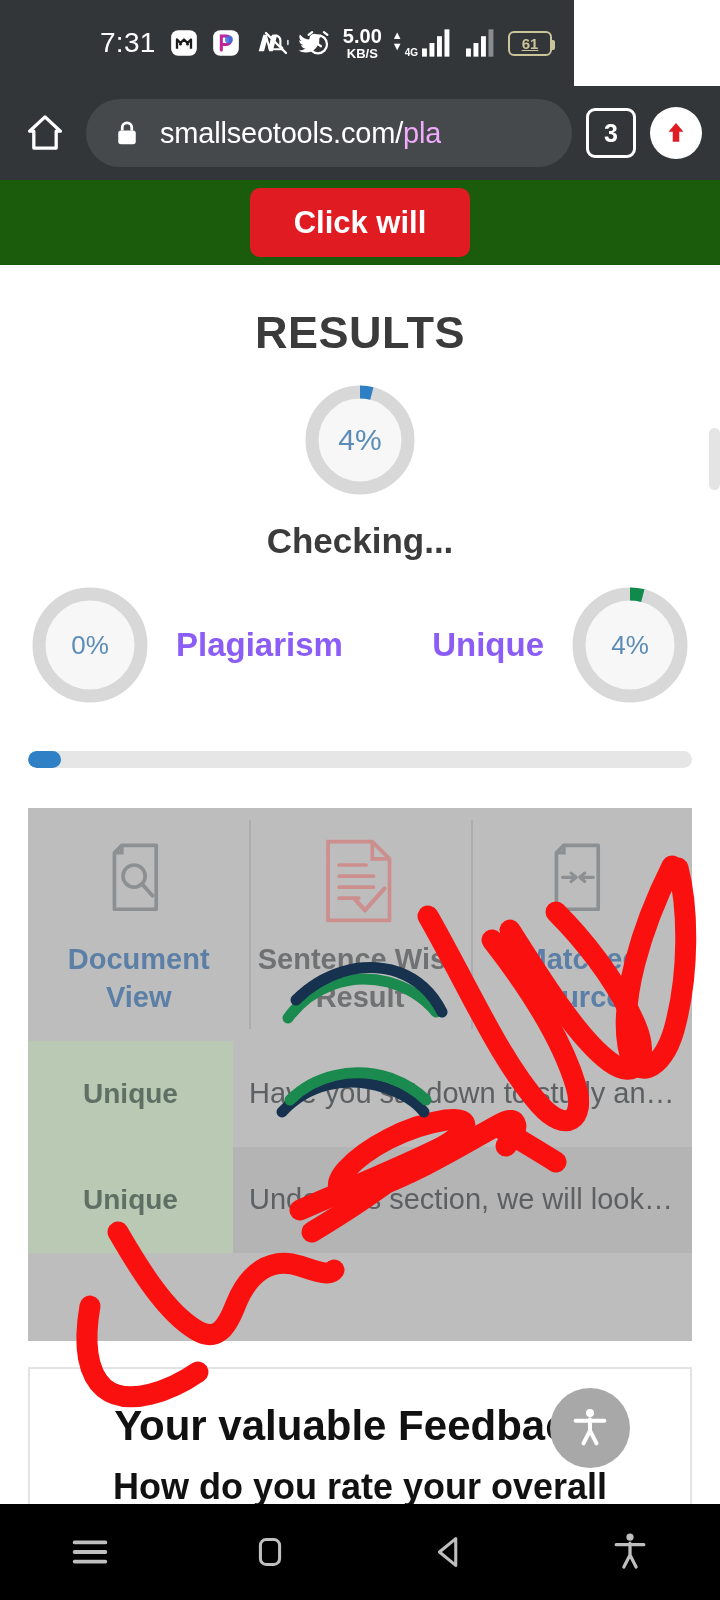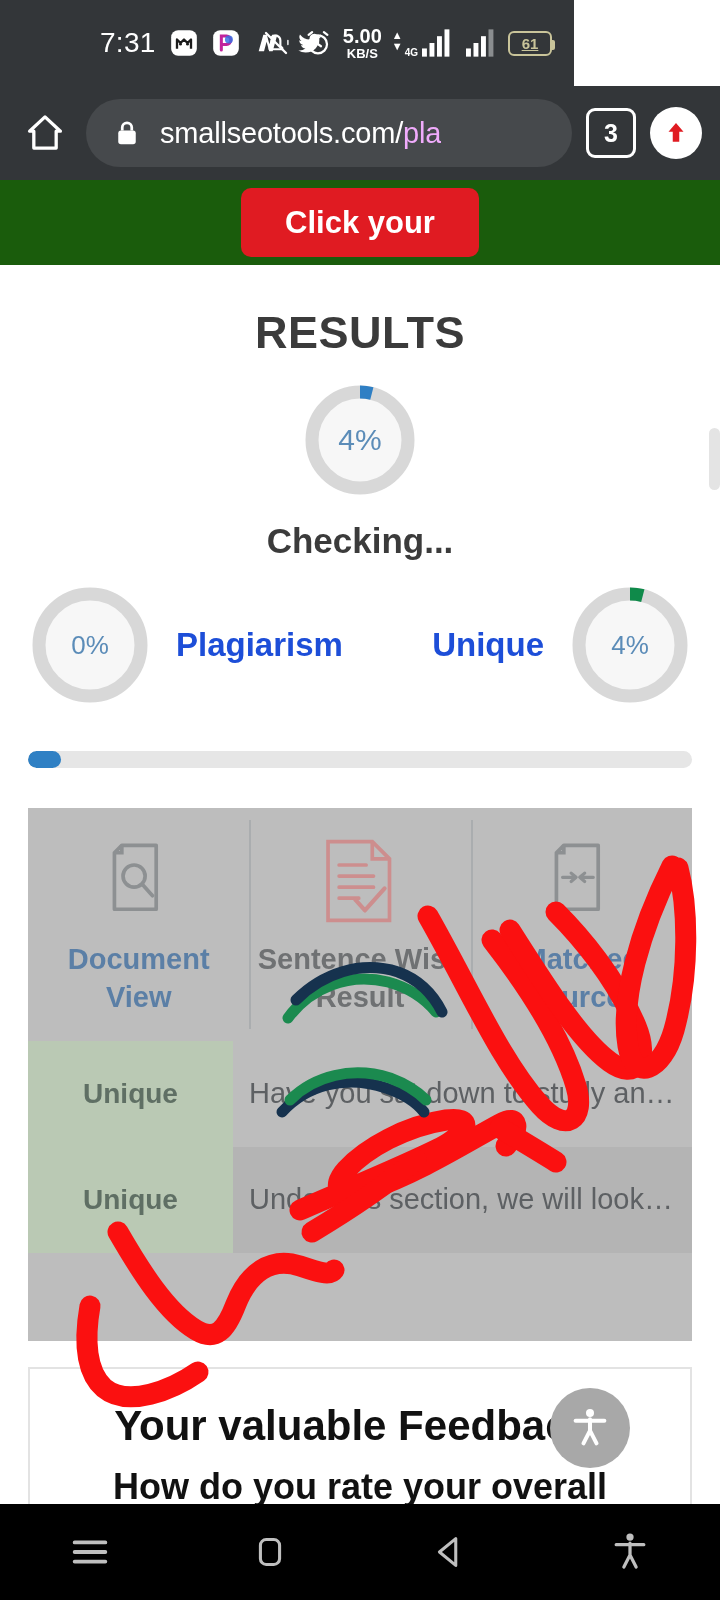--- a/index.html
+++ b/index.html
@@ -88,21 +88,21 @@
   .checking{
     text-align:center;font-size:35px;font-weight:700;color:#3b3b3b;
     margin-top:22px;
   }
 
   .dual-row{
     display:flex; align-items:center; justify-content:space-between;
     padding:0 28px; margin-top:22px;
   }
   .dual-cell{ display:flex; align-items:center; gap:24px; }
-  .dual-label{ font-size:33px;font-weight:700;color:#1d4ed8;}
+  .dual-label{ font-size:33px;font-weight:700;color:#8b5cf6;}
   .small-gauge .val{ font-size:26px; }
 
   .progress-outer{
     margin:44px 28px 0 28px; height:17px; background:#e6e6e6;
     border-radius:9px; overflow:hidden;
   }
   .progress-inner{ height:100%; background:#2f80c4; border-radius:9px; }
 
   
   .panel{
@@ -264,21 +264,21 @@
   </div>
 
   <div class="updot">
     <svg width="30" height="30" viewBox="0 0 24 24">
       <path d="M12 4l6 7h-3.4v8H9.4v-8H6z" fill="#e01b22"></path>
     </svg>
   </div>
 </div>
 
 <div class="adbanner">
-  <button class="click-here">Click your</button>
+  <button class="click-here">Click will</button>
 </div>
 
 <div class="page">
 
   <div class="results-title">RESULTS</div>
 
   <div class="main-gauge-wrap">
     <div class="gauge main-gauge">
       <svg width="118" height="118" viewBox="0 0 118 118">
         <circle cx="59" cy="59" r="48" fill="#f7f7f7" stroke="#d8d8d8" stroke-width="13"></circle>

